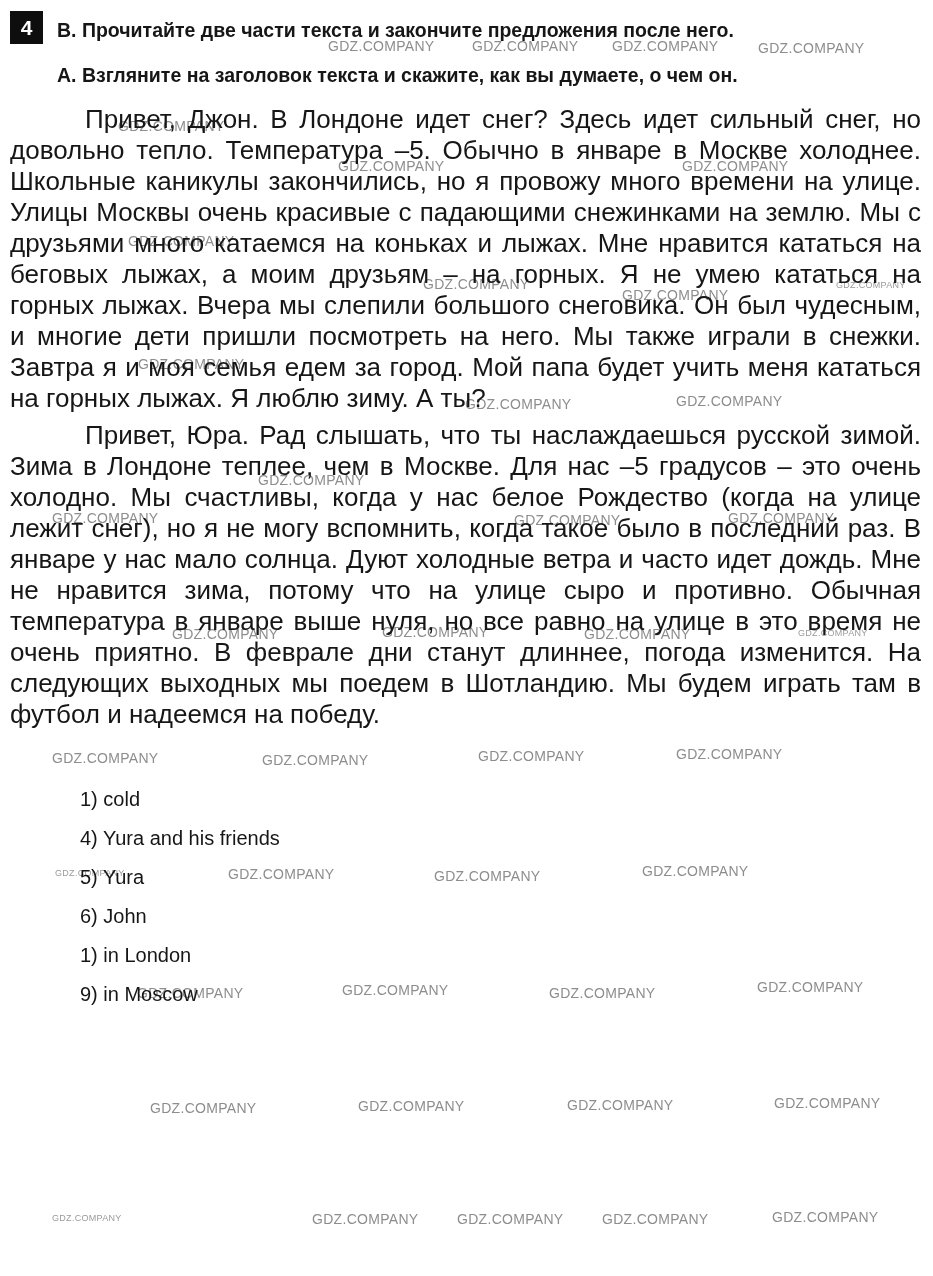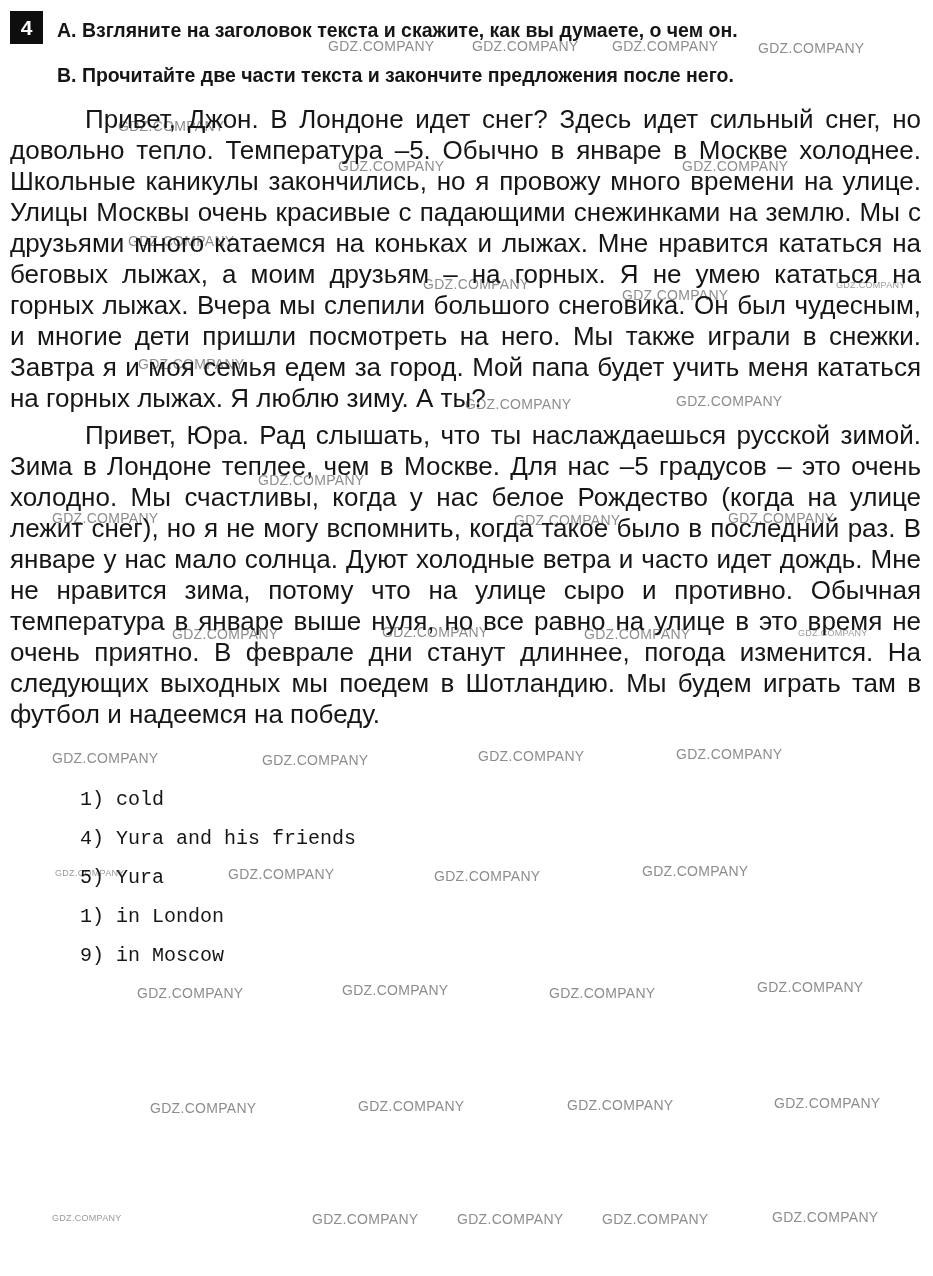--- a/index.html
+++ b/index.html
@@ -11,21 +11,21 @@
   .wm.sm { font-size:9px; color:#9a9a9a; }
   .content { position:relative; z-index:1; }
   .header-row { display:flex; align-items:flex-start; padding-top:8px; }
   .badge { width:33px; height:33px; background:#0e0e0e; color:#ffffff; font-weight:bold; font-size:21px;
            display:flex; align-items:center; justify-content:center; margin:3px 14px 0 10px; flex:0 0 auto; }
   .tasks { font-weight:bold; font-size:19.5px; line-height:45px; padding-right:12px; }
   .task-line { white-space:nowrap; }
   .paragraph { font-size:26px; line-height:31px; text-align:justify; text-indent:75px; margin:6px 12px 0 10px; }
   .paragraph.second { }
   .answers { margin:50px 0 0 80px; font-size:20px; line-height:39px; }
-  .answer { white-space:nowrap;font-family:Liberation Mono, monospace; }
+  .answer { white-space:nowrap; }
 </style>
 </head>
 <body>
 
 <div class="page">
 
   <div class="wm-layer">
     <span class="wm" style="left:328px;top:38px">GDZ.COMPANY</span>
     <span class="wm" style="left:472px;top:38px">GDZ.COMPANY</span>
     <span class="wm" style="left:612px;top:38px">GDZ.COMPANY</span>
@@ -69,31 +69,32 @@
     <span class="wm" style="left:457px;top:1211px">GDZ.COMPANY</span>
     <span class="wm" style="left:602px;top:1211px">GDZ.COMPANY</span>
     <span class="wm" style="left:772px;top:1209px">GDZ.COMPANY</span>
   </div>
 
   <div class="content">
 
     <div class="header-row">
       <div class="badge">4</div>
       <div class="tasks">
+        <div class="task-line">В. Прочитайте две части текста и закончите предложения после него.</div>
         <div class="task-line">А. Взгляните на заголовок текста и скажите, как вы думаете, о чем он.</div>
-        <div class="task-line">В. Прочитайте две части текста и закончите предложения после него.</div>
       </div>
     </div>
 
     <p class="paragraph">Привет, Джон. В Лондоне идет снег? Здесь идет сильный снег, но довольно тепло. Температура –5. Обычно в январе в Москве холоднее. Школьные каникулы закончились, но я провожу много времени на улице. Улицы Москвы очень красивые с падающими снежинками на землю. Мы с друзьями много катаемся на коньках и лыжах. Мне нравится кататься на беговых лыжах, а моим друзьям – на горных. Я не умею кататься на горных лыжах. Вчера мы слепили большого снеговика. Он был чудесным, и многие дети пришли посмотреть на него. Мы также играли в снежки. Завтра я и моя семья едем за город. Мой папа будет учить меня кататься на горных лыжах. Я люблю зиму. А ты?</p>
 
     <p class="paragraph second">Привет, Юра. Рад слышать, что ты наслаждаешься русской зимой. Зима в Лондоне теплее, чем в Москве. Для нас –5 градусов – это очень холодно. Мы счастливы, когда у нас белое Рождество (когда на улице лежит снег), но я не могу вспомнить, когда такое было в последний раз. В январе у нас мало солнца. Дуют холодные ветра и часто идет дождь. Мне не нравится зима, потому что на улице сыро и противно. Обычная температура в январе выше нуля, но все равно на улице в это время не очень приятно. В феврале дни станут длиннее, погода изменится. На следующих выходных мы поедем в Шотландию. Мы будем играть там в футбол и надеемся на победу.</p>
 
     <div class="answers">
       <div class="answer">1) cold</div>
       <div class="answer">4) Yura and his friends</div>
       <div class="answer">5) Yura</div>
+      <div class="answer">6) John</div>
       <div class="answer">1) in London</div>
       <div class="answer">9) in Moscow</div>
     </div>
 
   </div>
 </div>
 
 </body></html>

